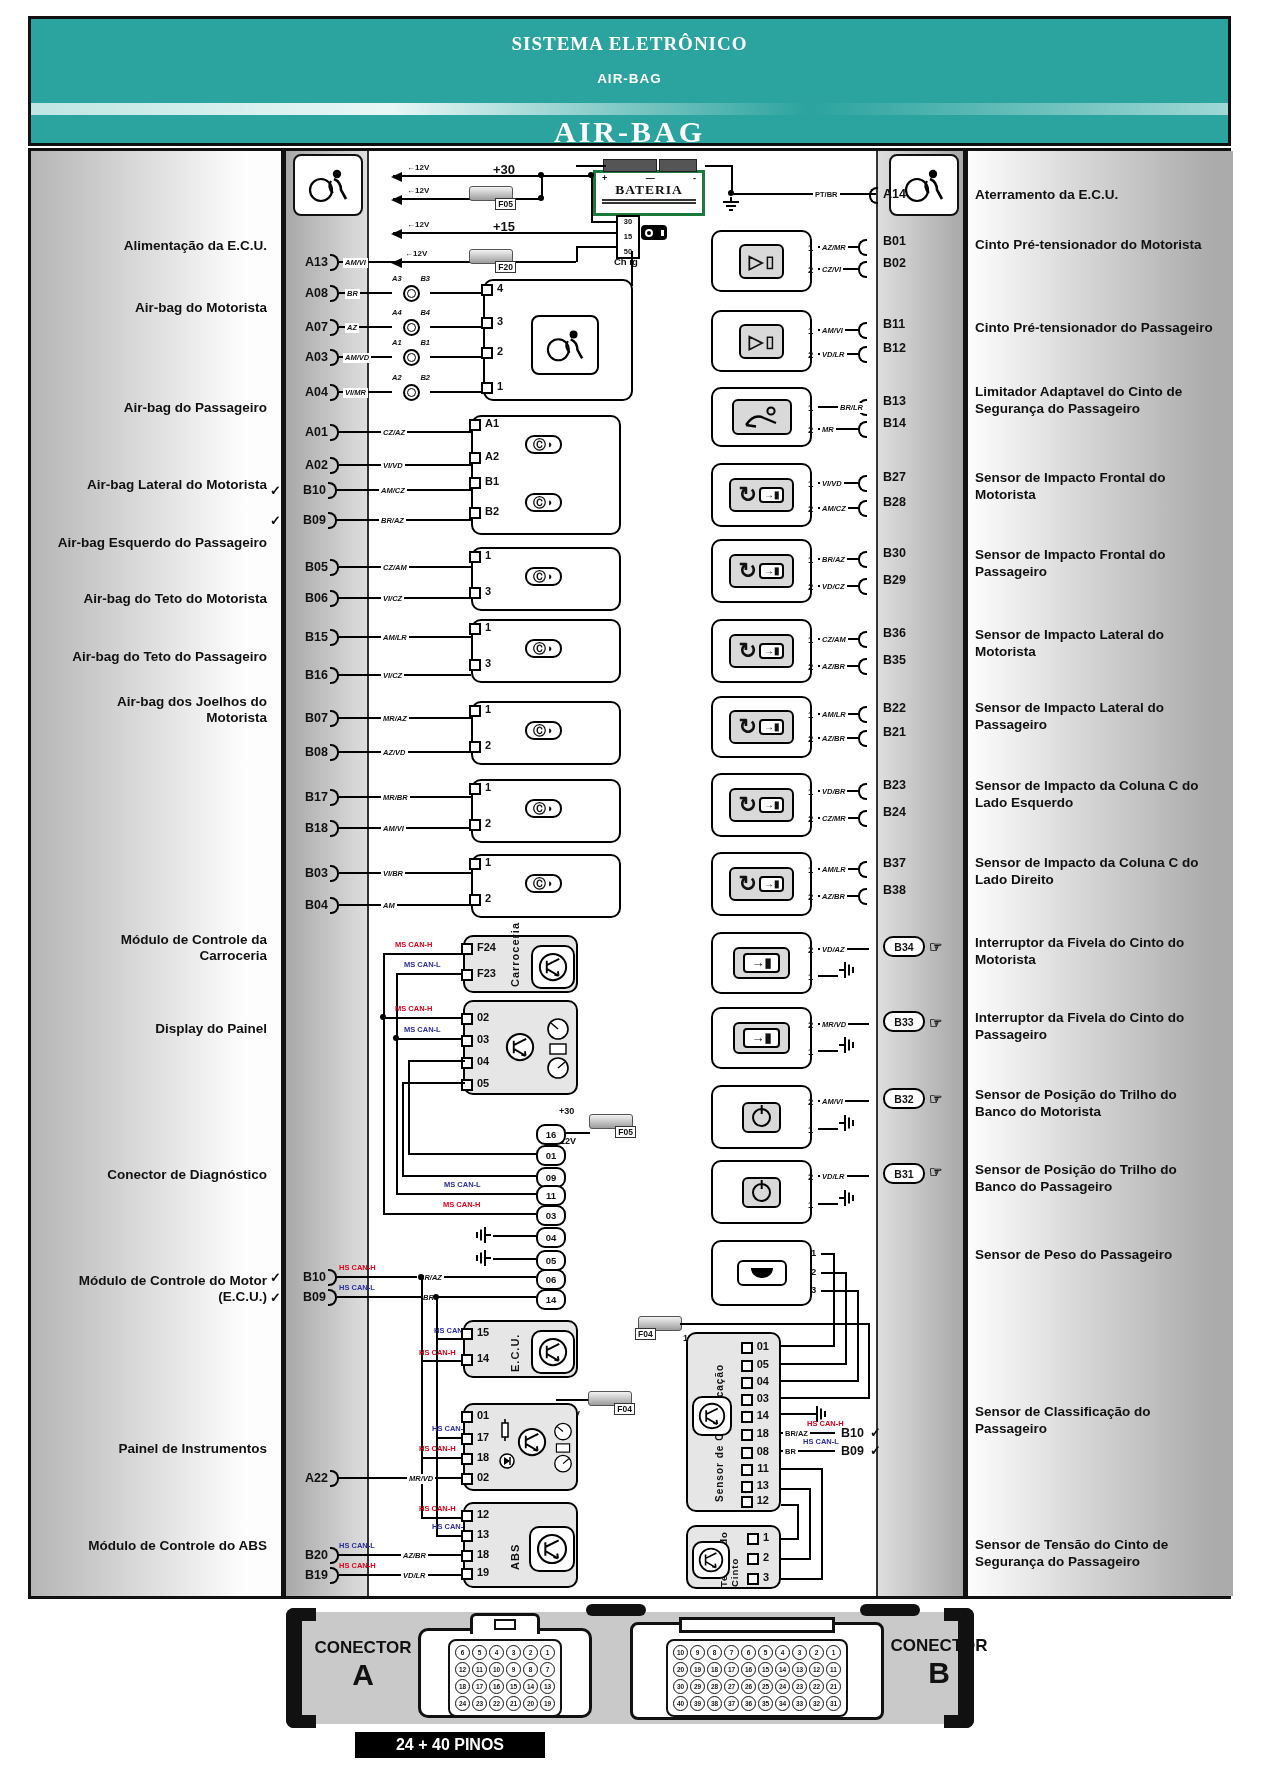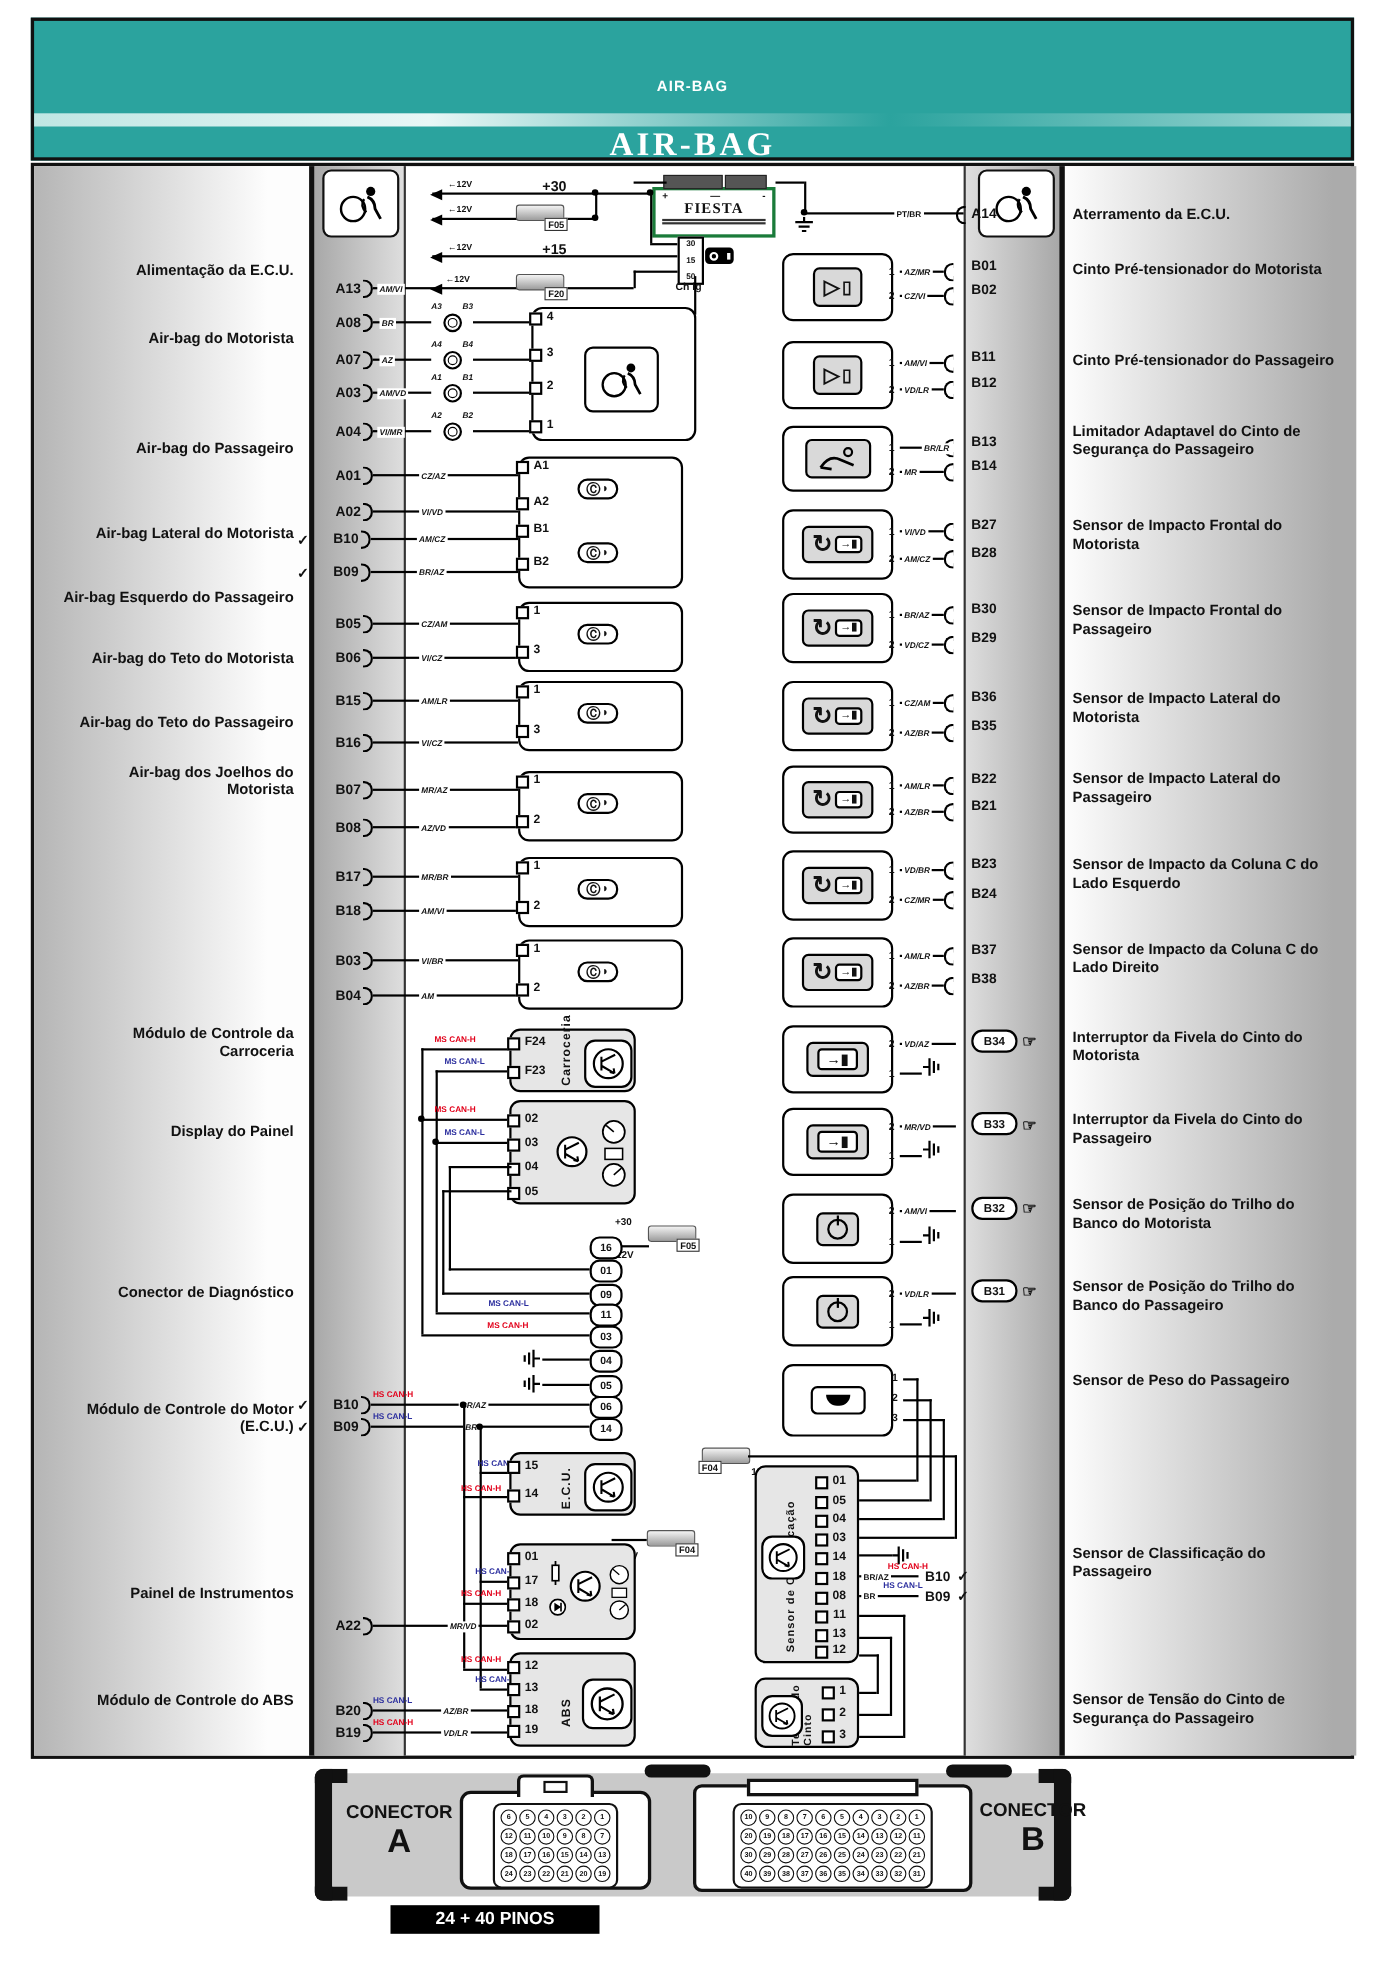--- a/index.html
+++ b/index.html
@@ -94,20 +94,21 @@
   .cpin{width:13px;height:13px;border:1.6px solid #111;border-radius:50%;font-size:6.5px;font-weight:bold;display:flex;align-items:center;justify-content:center;background:#fff}
   .pinos{position:absolute;left:355px;top:1732px;width:190px;height:26px;background:#000;color:#fff;font-weight:bold;font-size:16px;display:flex;align-items:center;justify-content:center}
   .gauge,.trans,.abag,.recl,.diode{flex:none}
 </style>
 </head>
 <body>
 
 <div class="page">
 
   <div class="hdr">
+    <div class="systitle">SISTEMA ELETRÔNICO</div>
     <div class="subsys">AIR-BAG</div>
     <div class="stripe"></div>
     <div class="bigtitle">AIR-BAG</div>
   </div>
 
   <div class="main">
     <div class="lband"></div>
     <div class="lcol"></div>
     <div class="rcol"></div>
     <div class="rband"></div>
@@ -161,21 +162,21 @@
     <div class="rlab" style="top:1095px">Sensor de Peso do Passageiro</div>
     <div class="rlab" style="top:1252px">Sensor de Classificação do Passageiro</div>
     <div class="rlab" style="top:1385px">Sensor de Tensão do Cinto de Segurança do Passageiro</div>
 
     <div class="battery">
       <div class="batrow">
           <span>+</span>
           <span>—</span>
           <span>-</span>
         </div>
-      <div class="batname">FIESTA</div>
+      <div class="batname">BATERIA</div>
       <div class="batline"></div>
       <div class="batline"></div>
     </div>
     <div class="batcap" style="left:572px;width:52px"></div>
     <div class="batcap" style="left:628px;width:36px"></div>
 
     <div class="w wh" style="left:362px;top:24px;width:200px">
         <span class="arrw" style="left:-2px"></span>
         <span class="v12" style="left:14px">←12V</span>
       </div>
@@ -952,21 +953,21 @@
         <div class="dico">
           <span class="pwr"></span>
         </div>
       </div>
     <div class="rrow" style="left:777px;top:1018px;width:61px">
         <span class="rn">2</span>
         <span class="ws">
           <i class="wl" style="left:2px">VD/LR</i>
         </span>
       </div>
-    <div class="rpid" style="top:1012px;display:flex;align-items:center">
+    <div class="rpid" style="top:1012px;display:flex;">
         <span class="bref">B31</span>
         <span class="hand">☞</span>
       </div>
     <div class="rrow" style="left:777px;top:1046px;width:30px">
         <span class="rn">1</span>
         <span class="ws"></span>
       </div>
     <svg style="position:absolute;left:808px;top:1038px" width="16" height="18" viewBox="0 0 16 18">
         <path d="M0 9 H6 M6 1 V17 M10 3.5 V14.5 M14 6 V12" stroke="#000" stroke-width="2" fill="none"></path>
       </svg>

